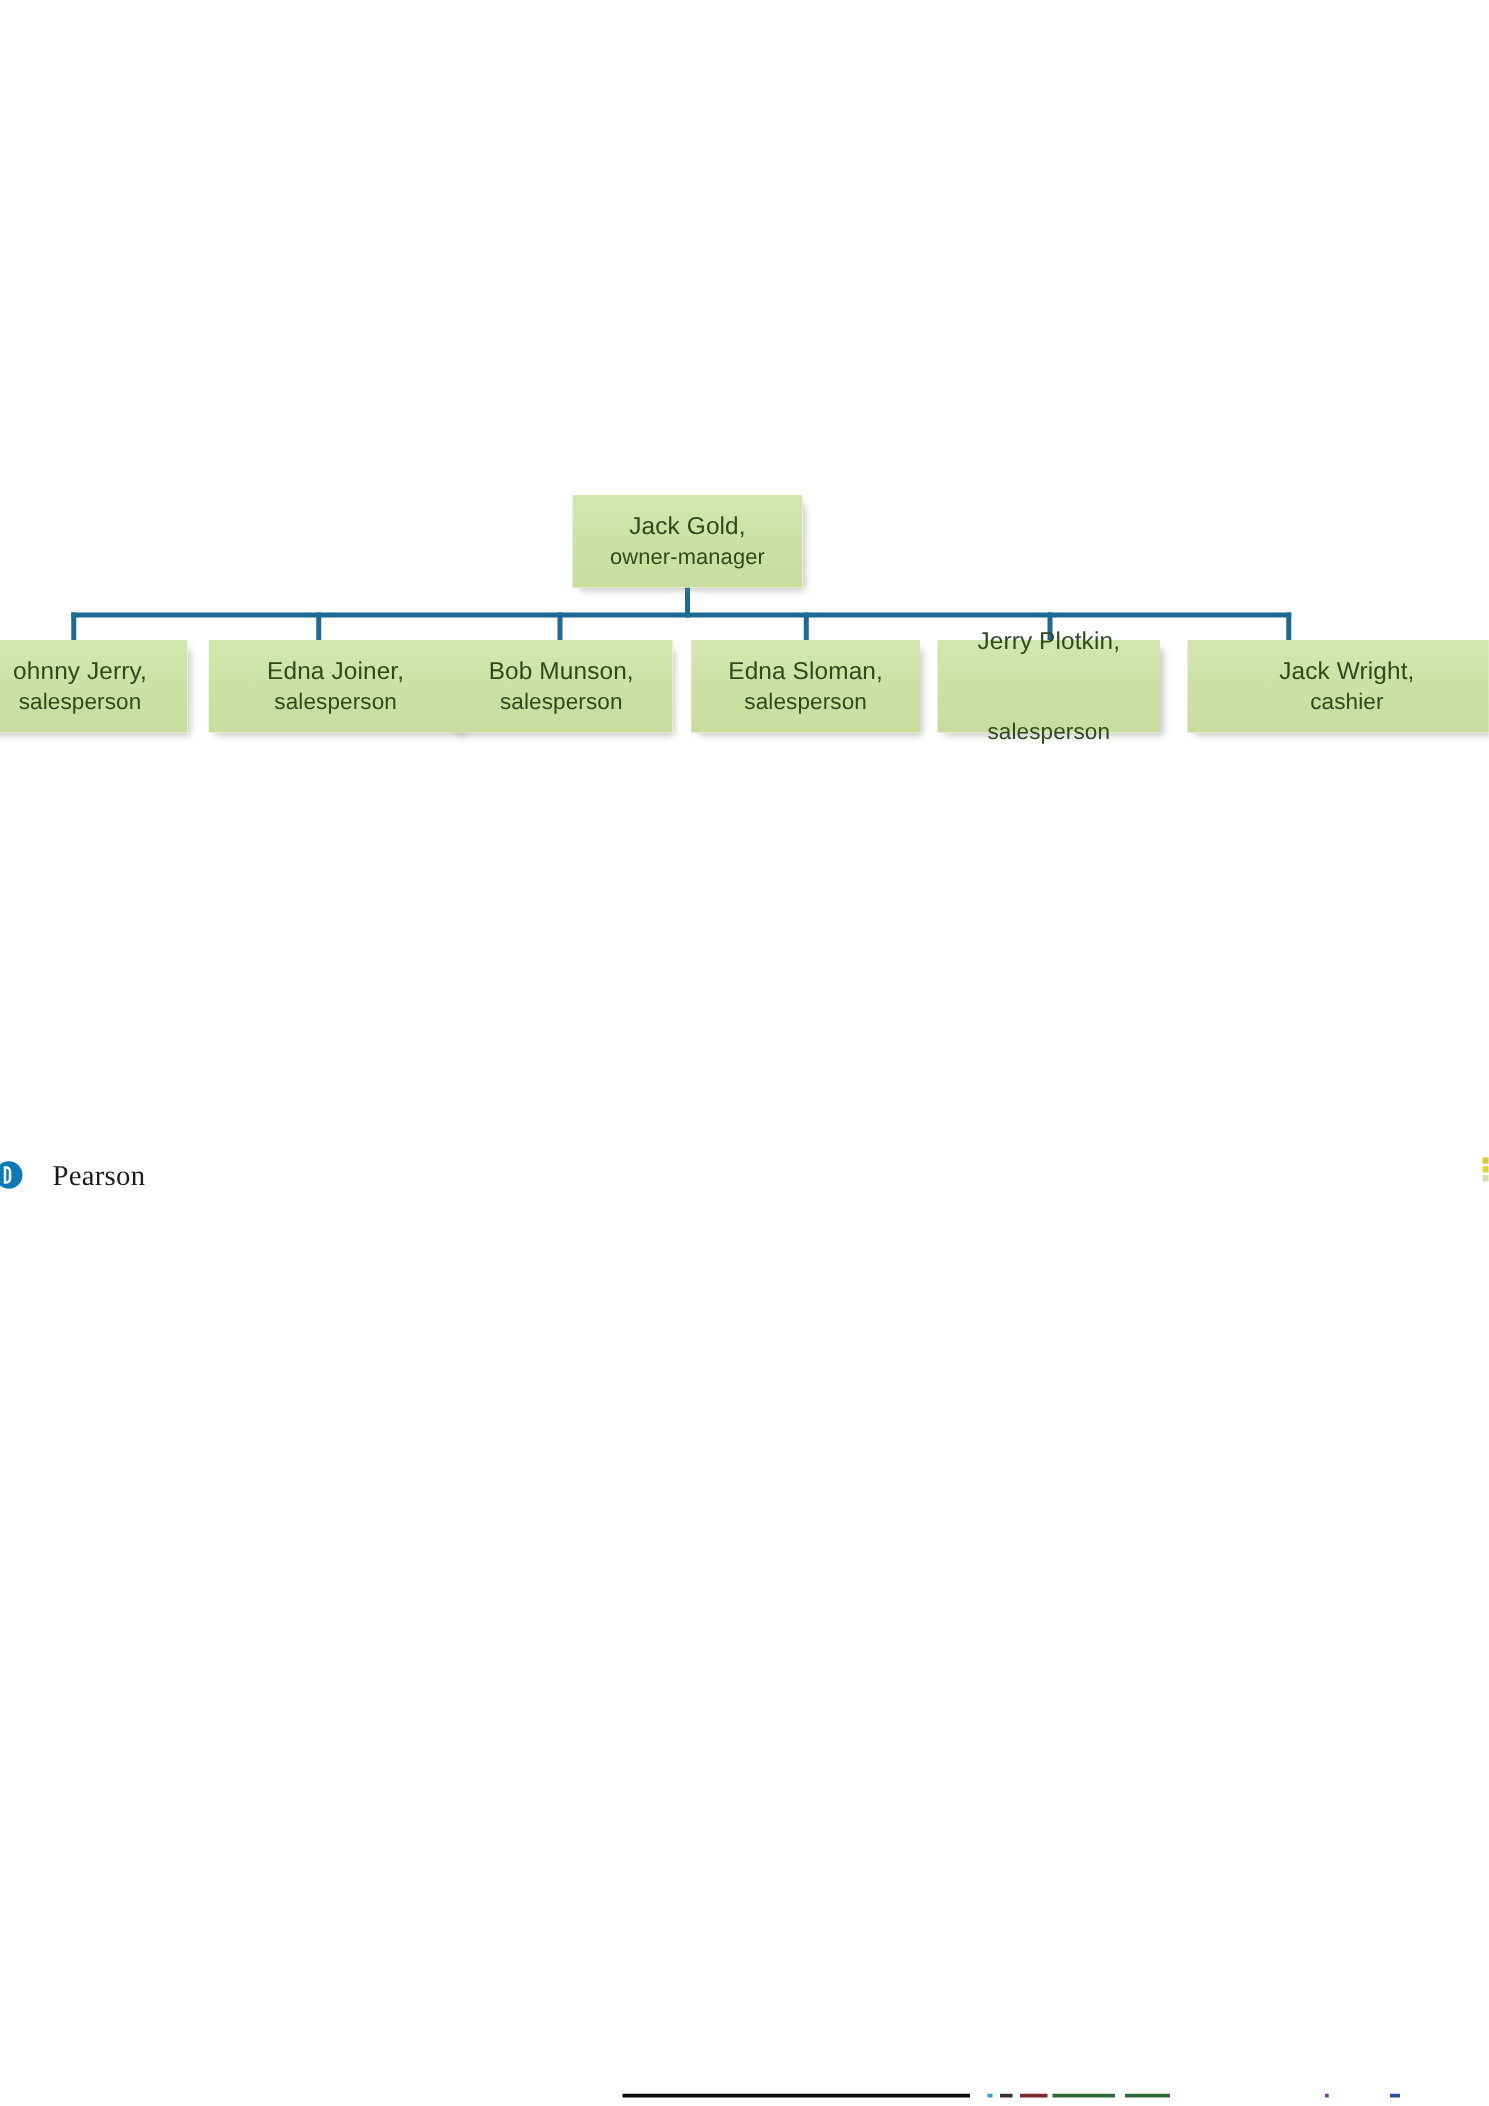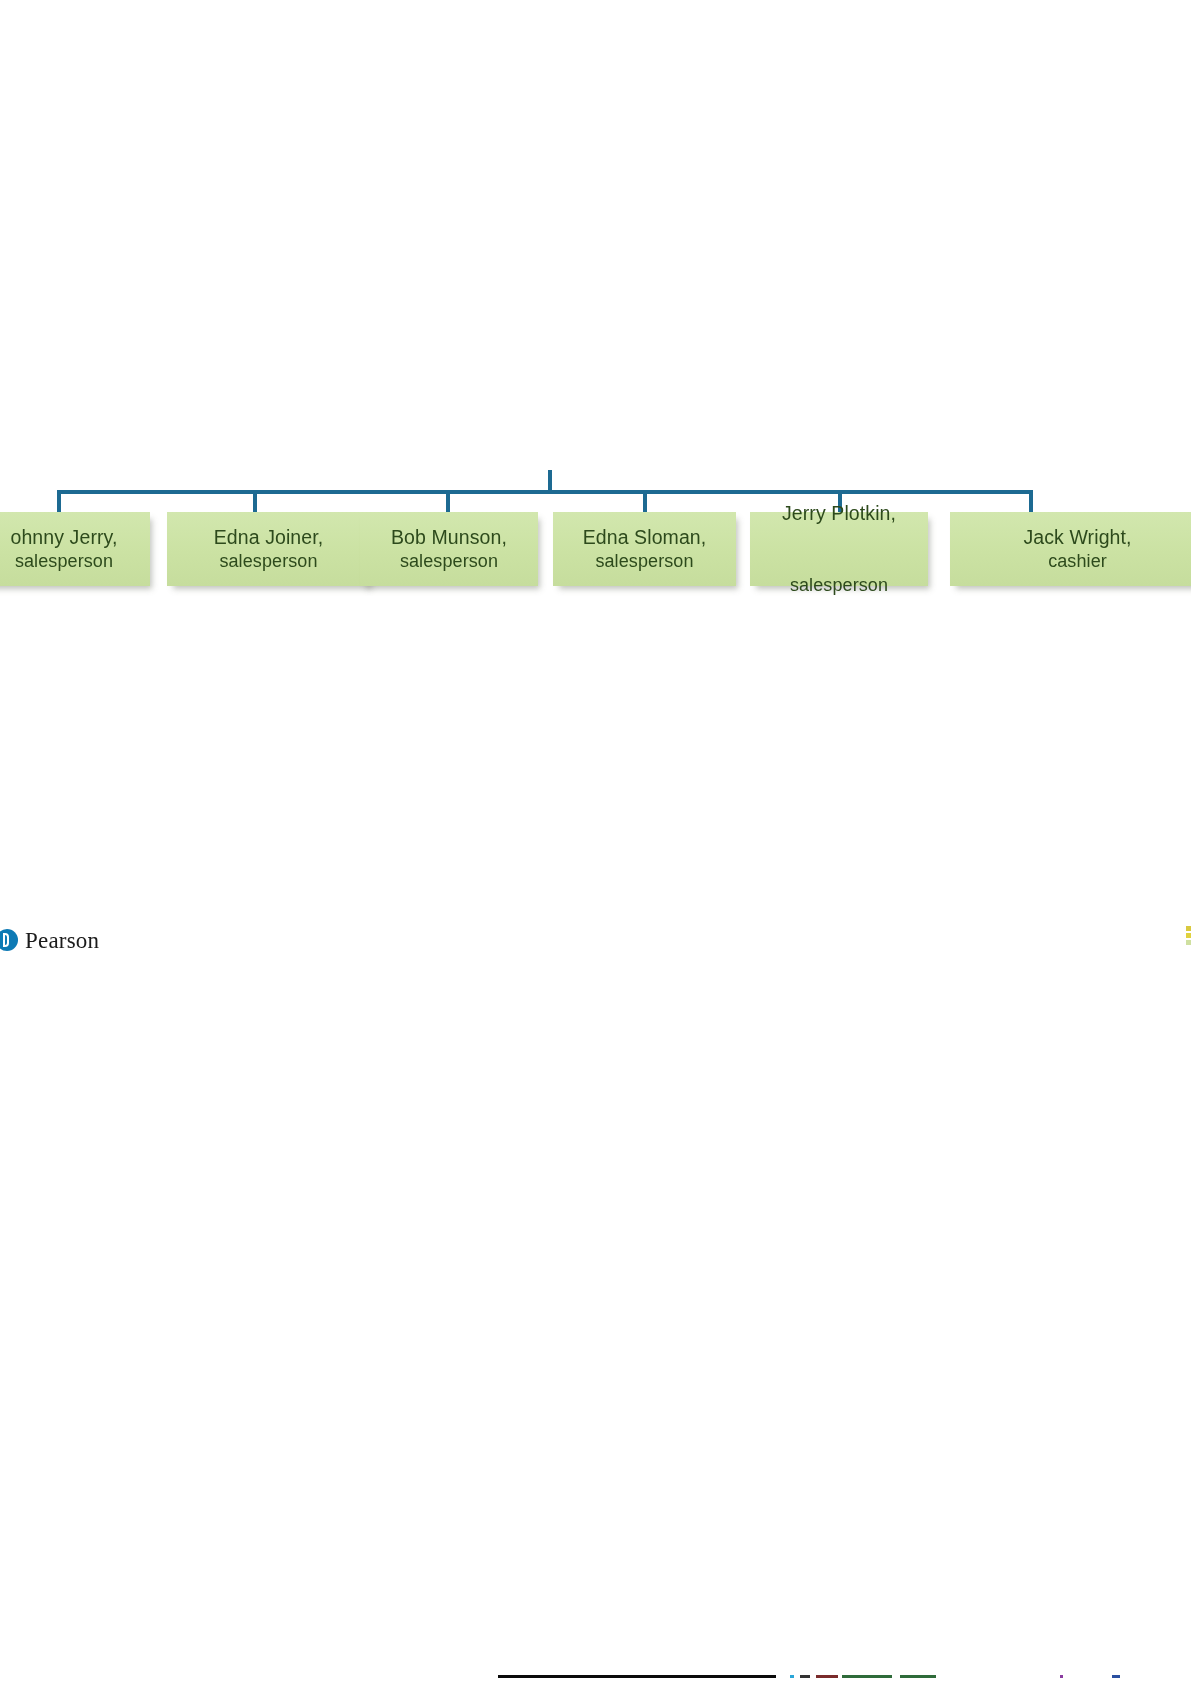--- a/index.html
+++ b/index.html
@@ -110,21 +110,21 @@
   #conn-drop-5 { left: 1029px; }
 
   
   #pearson-logo {
     position: absolute;
     left: 0px;
     top: 925px;
     height: 30px;
     display: flex;
     align-items: center;
-    gap: 7px;
+    gap: 24px;
   }
   #pearson-mark {
     width: 22px;
     height: 22px;
     border-radius: 50%;
     background: #0d7ab5;
     position: relative;
     flex: 0 0 auto;
     margin-left: -4px;
   }
@@ -195,20 +195,24 @@
 
   <div class="conn conn-v" id="conn-root-stem"></div>
   <div class="conn conn-h" id="conn-bus"></div>
   <div class="conn conn-v conn-drop" id="conn-drop-0"></div>
   <div class="conn conn-v conn-drop" id="conn-drop-1"></div>
   <div class="conn conn-v conn-drop" id="conn-drop-2"></div>
   <div class="conn conn-v conn-drop" id="conn-drop-3"></div>
   <div class="conn conn-v conn-drop" id="conn-drop-4"></div>
   <div class="conn conn-v conn-drop" id="conn-drop-5"></div>
 
+  <div class="node" id="node-root">
+    <span class="l1">Jack Gold,</span>
+    <span class="l2">owner-manager</span>
+  </div>
 
   <div class="node child" id="node-c0">
     <span class="l1">ohnny Jerry,</span>
     <span class="l2">salesperson</span>
   </div>
 
   <div class="node child" id="node-c1">
     <span class="l1">Edna Joiner,</span>
     <span class="l2">salesperson</span>
   </div>

